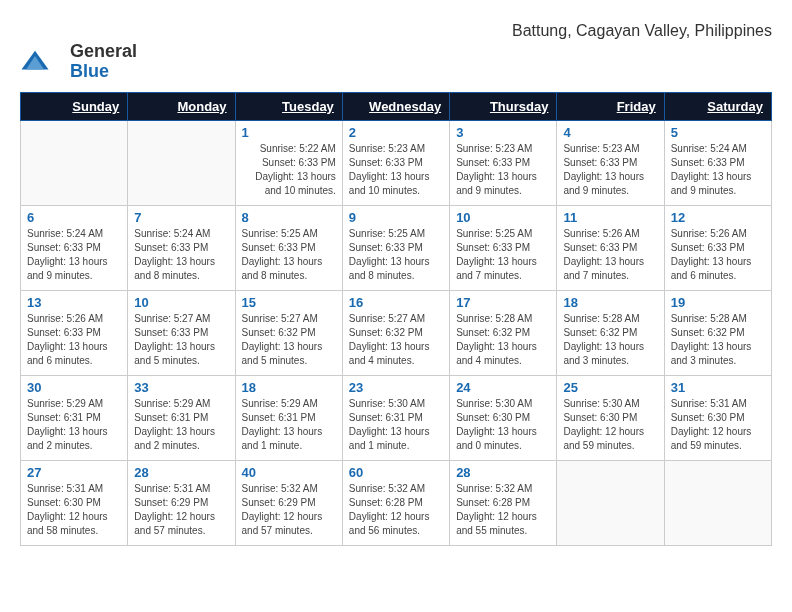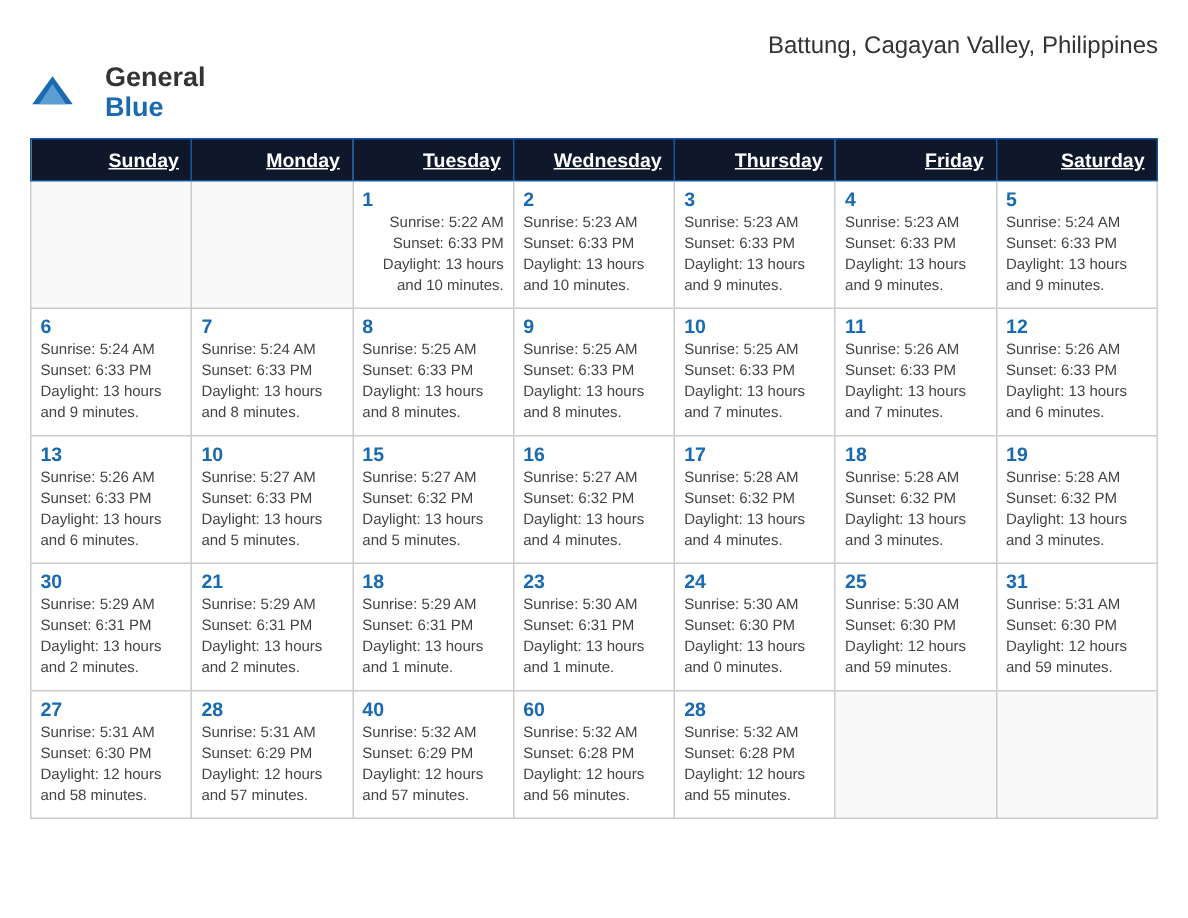--- a/index.html
+++ b/index.html
@@ -272,21 +272,21 @@
       </tr>
       <tr class="week-row">
         <td>
           <div class="day-num">30</div>
           <div class="day-detail" style="white-space: pre-line;">Sunrise: 5:29 AM
 Sunset: 6:31 PM
 Daylight: 13 hours
 and 2 minutes.</div>
         </td>
         <td>
-          <div class="day-num">21</div>
+          <div class="day-num">33</div>
           <div class="day-detail" style="white-space: pre-line;">Sunrise: 5:29 AM
 Sunset: 6:31 PM
 Daylight: 13 hours
 and 2 minutes.</div>
         </td>
         <td>
           <div class="day-num">18</div>
           <div class="day-detail" style="white-space: pre-line;">Sunrise: 5:29 AM
 Sunset: 6:31 PM
 Daylight: 13 hours

